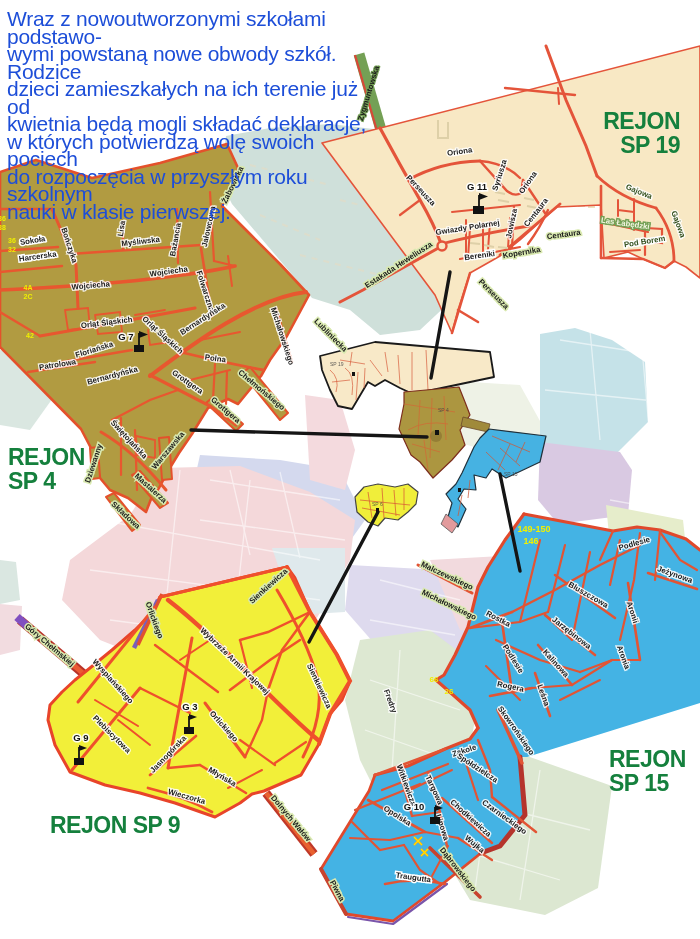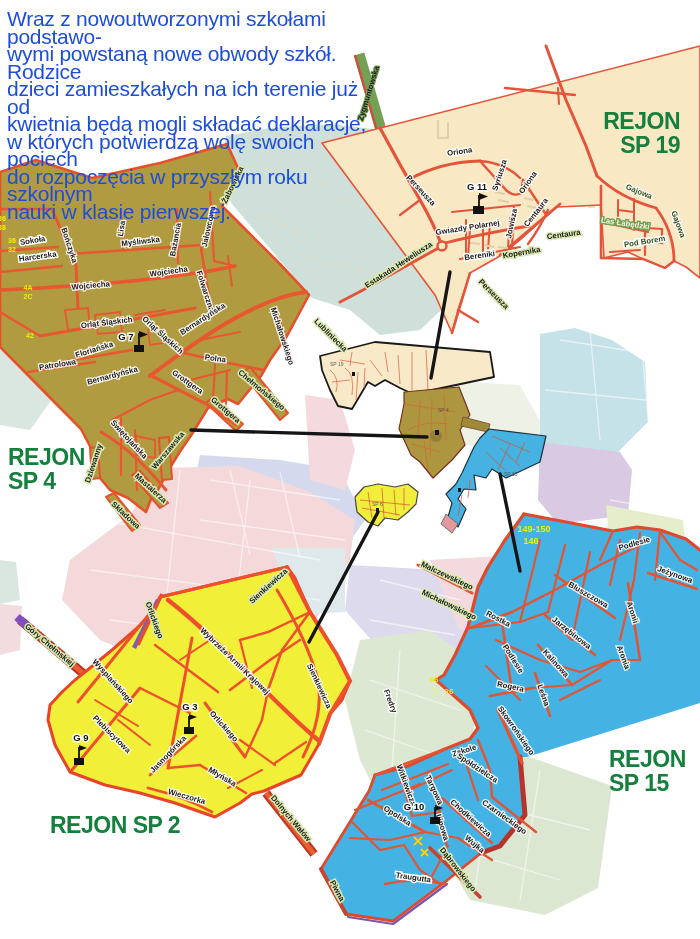--- a/index.html
+++ b/index.html
@@ -454,15 +454,15 @@
               <polygon points="0,0 8,3 0,6" fill="#111" stroke="none"></polygon>
               <rect x="-5" y="12" width="10" height="7" fill="#111" stroke="none"></rect>
             </g>
       </g>
     </g>
   </g>
 </svg>
 <div class="para">Wraz z nowoutworzonymi szkołami podstawo-<br>wymi powstaną nowe obwody szkół. Rodzice<br>dzieci zamieszkałych na ich terenie już od<br>kwietnia będą mogli składać deklaracje,<br>w których potwierdzą wolę swoich pociech<br>do rozpoczęcia w przyszłym roku szkolnym<br>nauki w klasie pierwszej.</div>
 <div class="big" style="left:8px;top:446px;">REJON<br>SP 4</div>
 <div class="big" style="right:20px;top:110px;text-align:right;">REJON<br>SP 19</div>
-<div class="big" style="left:50px;top:814px;">REJON SP 2</div>
+<div class="big" style="left:50px;top:814px;">REJON SP 9</div>
 <div class="big" style="left:609px;top:748px;">REJON<br>SP 15</div>
 </div>
 
 </body></html>

